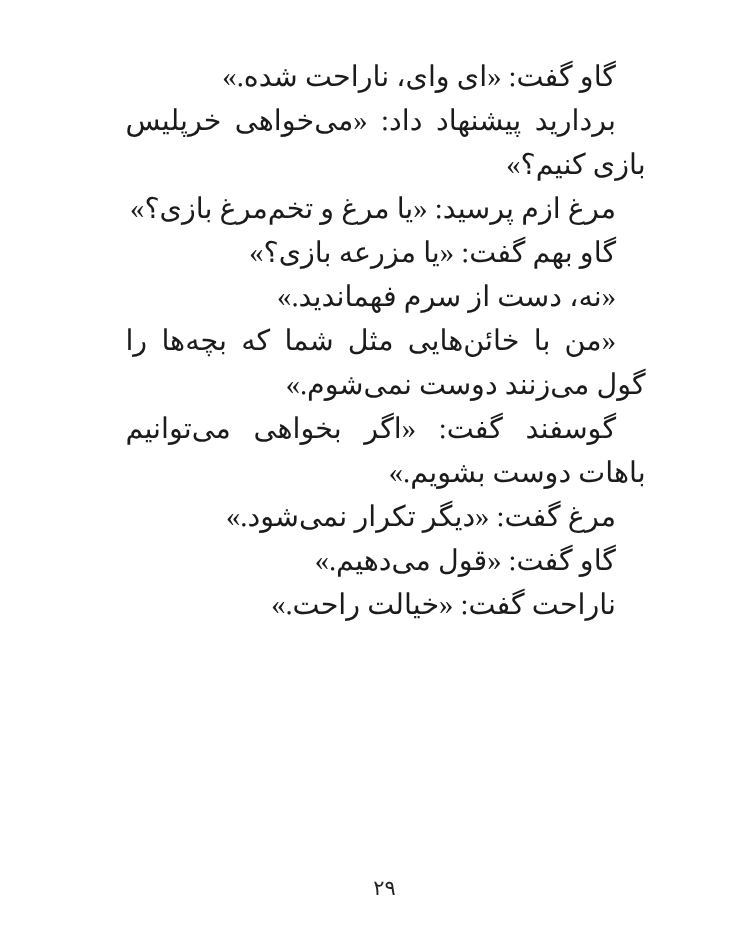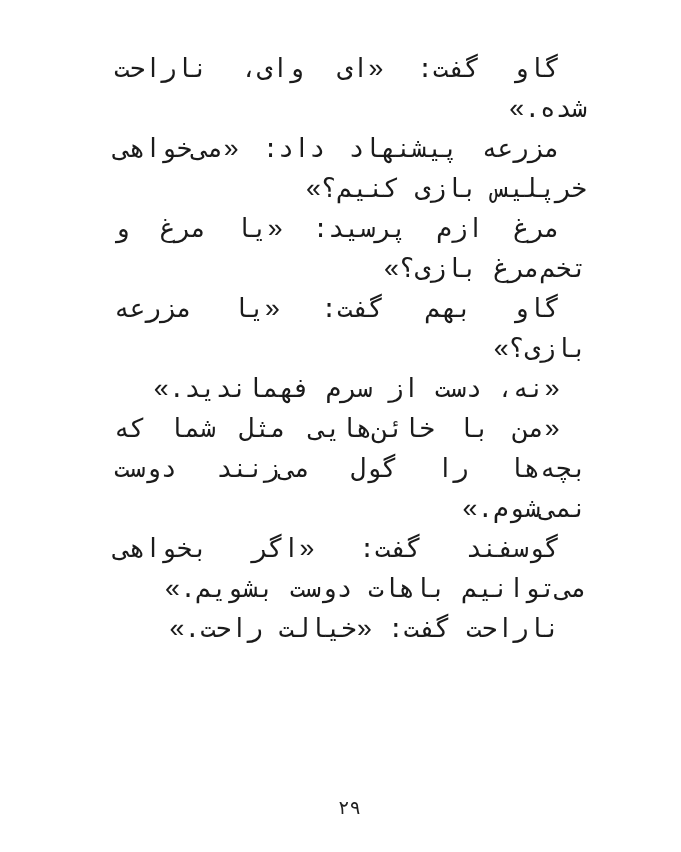--- a/index.html
+++ b/index.html
@@ -6,21 +6,21 @@
     margin: 0;
     padding: 0;
     background: #ffffff;
   }
   .page {
     position: relative;
     width: 681px;
     height: 852px;
     background: #ffffff;
     overflow: hidden;
-    font-family: Liberation Mono, monospace;
+    font-family: Liberation Serif, serif;
   }
   .text-block {
     position: absolute;
     top: 50px;
     right: 94px;
     width: 473px;
     direction: rtl;
     unicode-bidi: embed;
     text-align: justify;
     font-size: 26px;
@@ -48,22 +48,24 @@
     
     transform: translateX(9px);
   }
 </style>
 </head>
 <body>
 
 <div class="page">
   <div class="text-block">
     <p class="para">گاو گفت: «ای وای، ناراحت شده.»</p>
-    <p class="para">مزرعه پیشنهاد داد: «می‌خواهی خرپلیس بازی کنیم؟»</p>
+    <p class="para">بردارید پیشنهاد داد: «می‌خواهی خرپلیس بازی کنیم؟»</p>
     <p class="para">مرغ ازم پرسید: «یا مرغ و تخم‌مرغ بازی؟»</p>
     <p class="para">گاو بهم گفت: «یا مزرعه بازی؟»</p>
     <p class="para">«نه، دست از سرم فهماندید.»</p>
     <p class="para">«من با خائن‌هایی مثل شما که بچه‌ها را گول می‌زنند دوست نمی‌شوم.»</p>
     <p class="para">گوسفند گفت: «اگر بخواهی می‌توانیم باهات دوست بشویم.»</p>
+    <p class="para">مرغ گفت: «دیگر تکرار نمی‌شود.»</p>
+    <p class="para">گاو گفت: «قول می‌دهیم.»</p>
     <p class="para">ناراحت گفت: «خیالت راحت.»</p>
   </div>
   <div class="page-number">۲۹</div>
 </div>
 
 </body></html>

